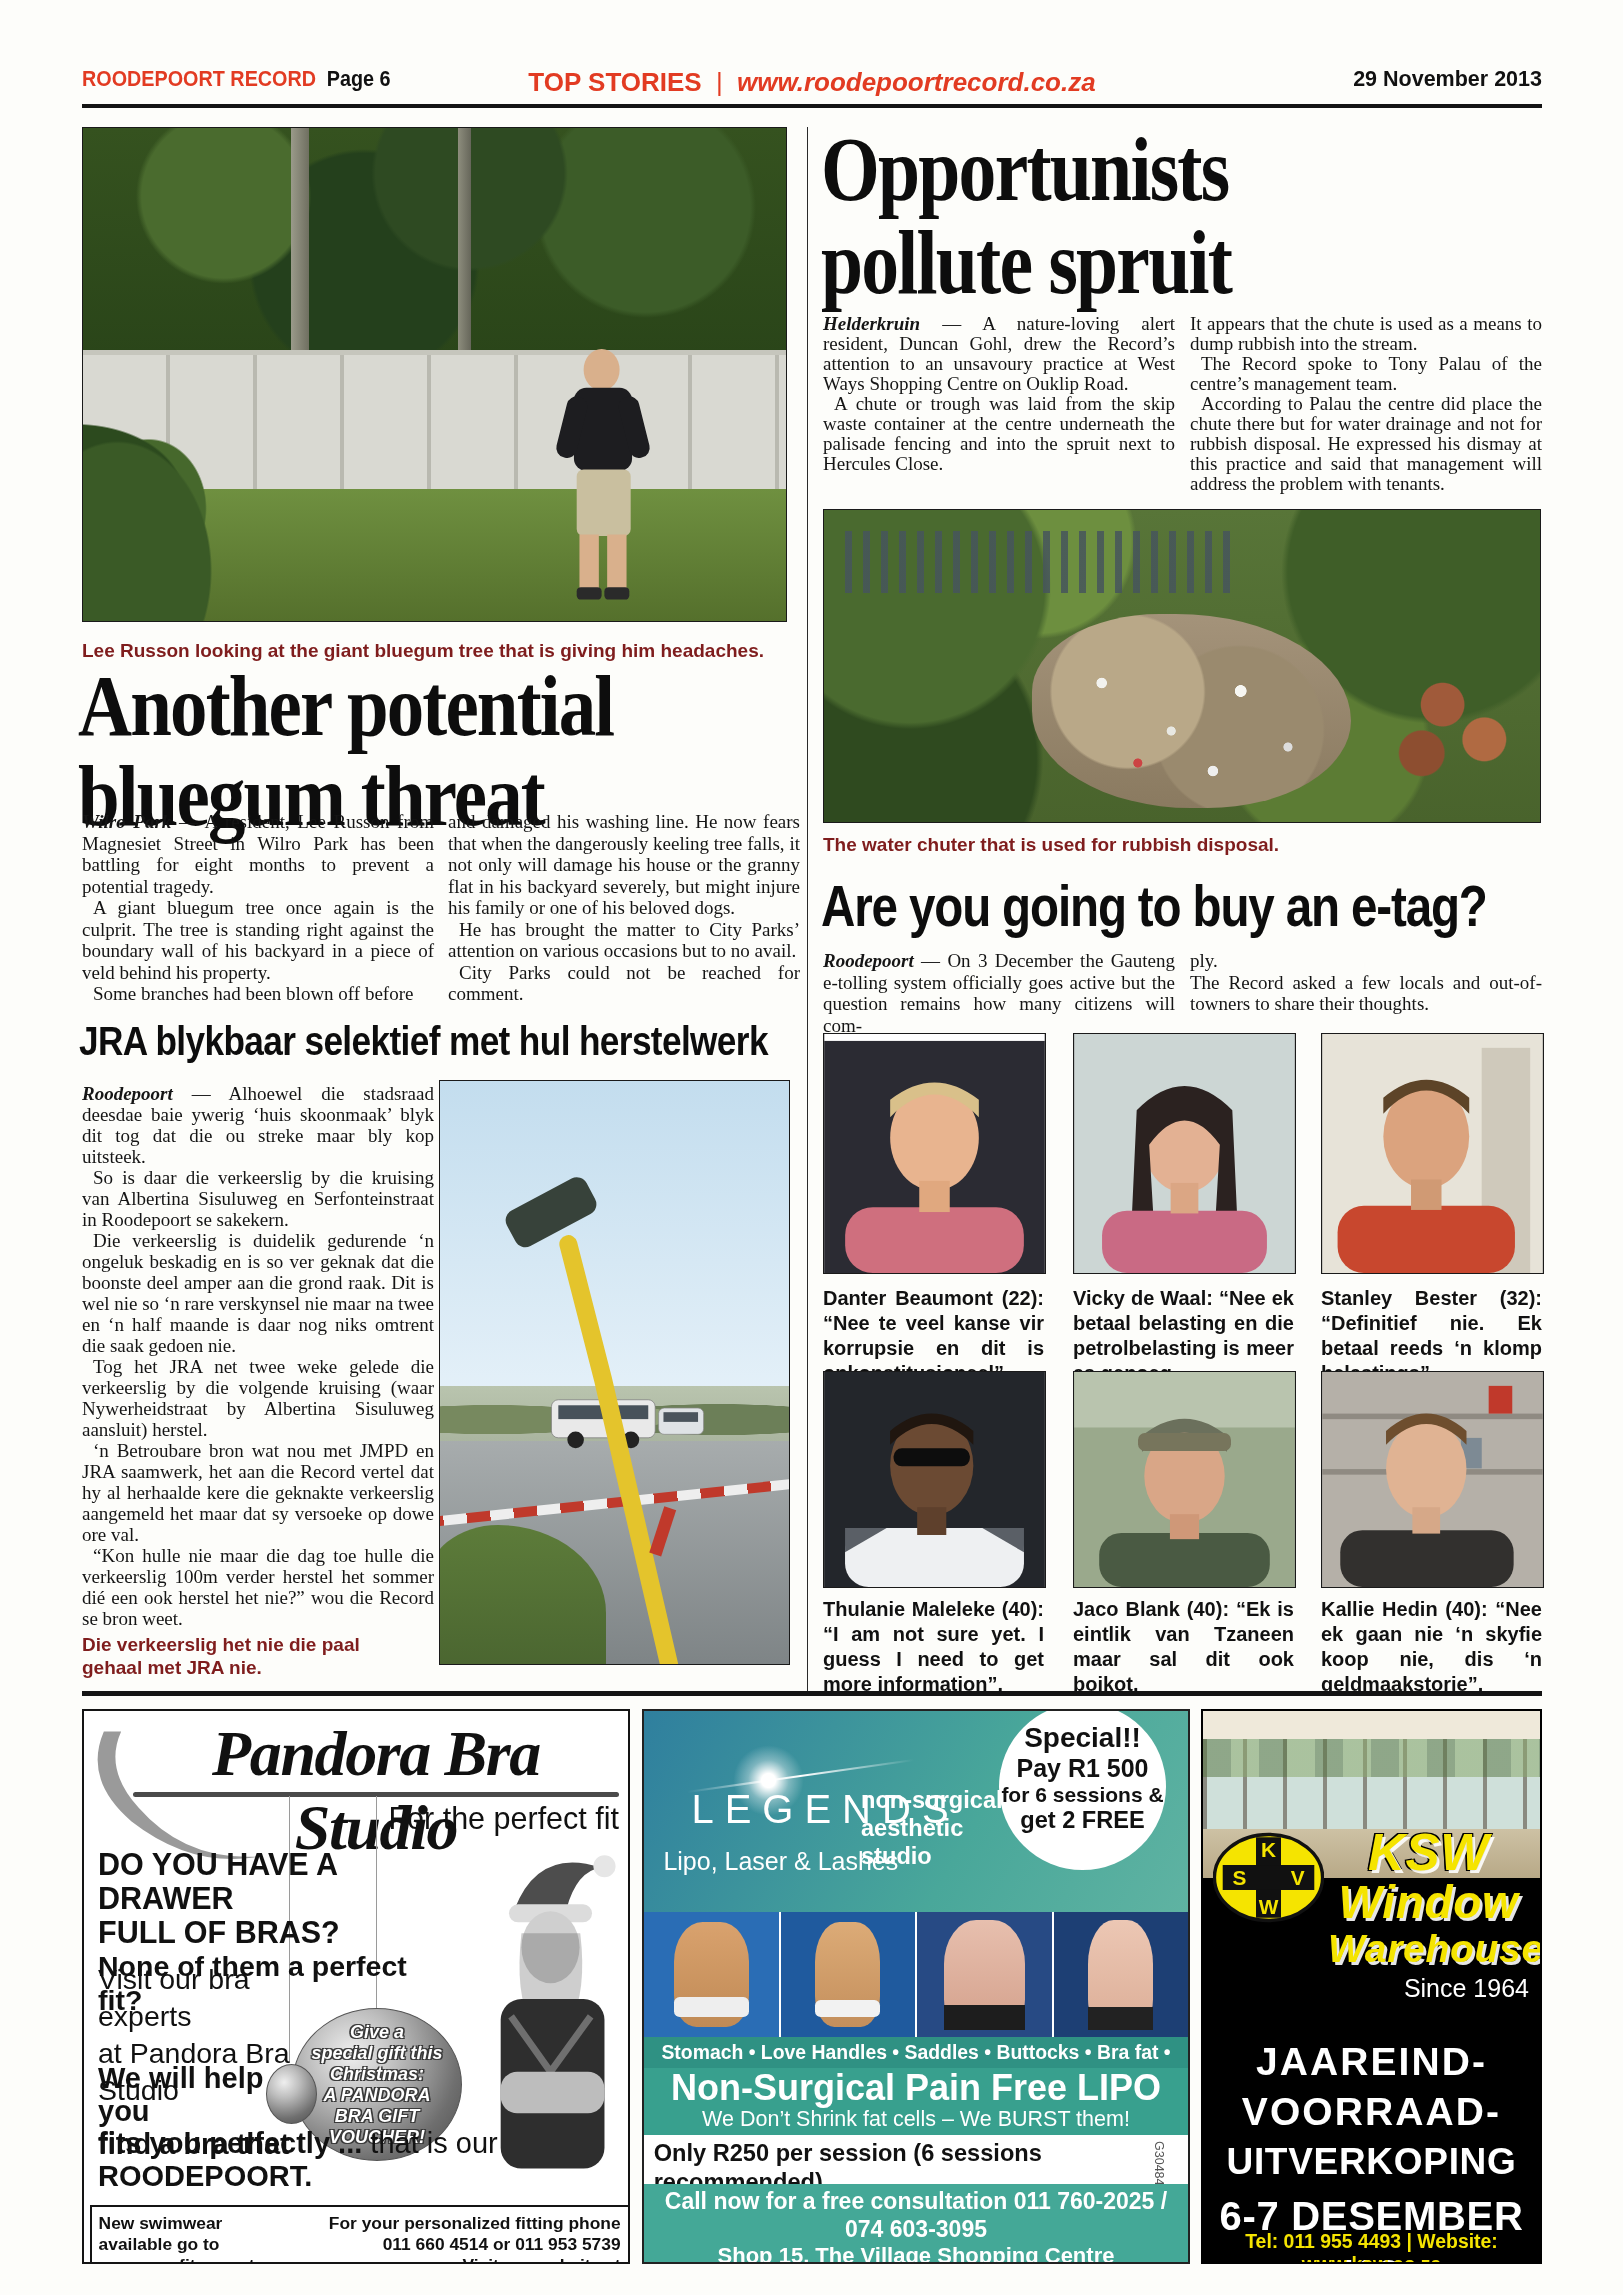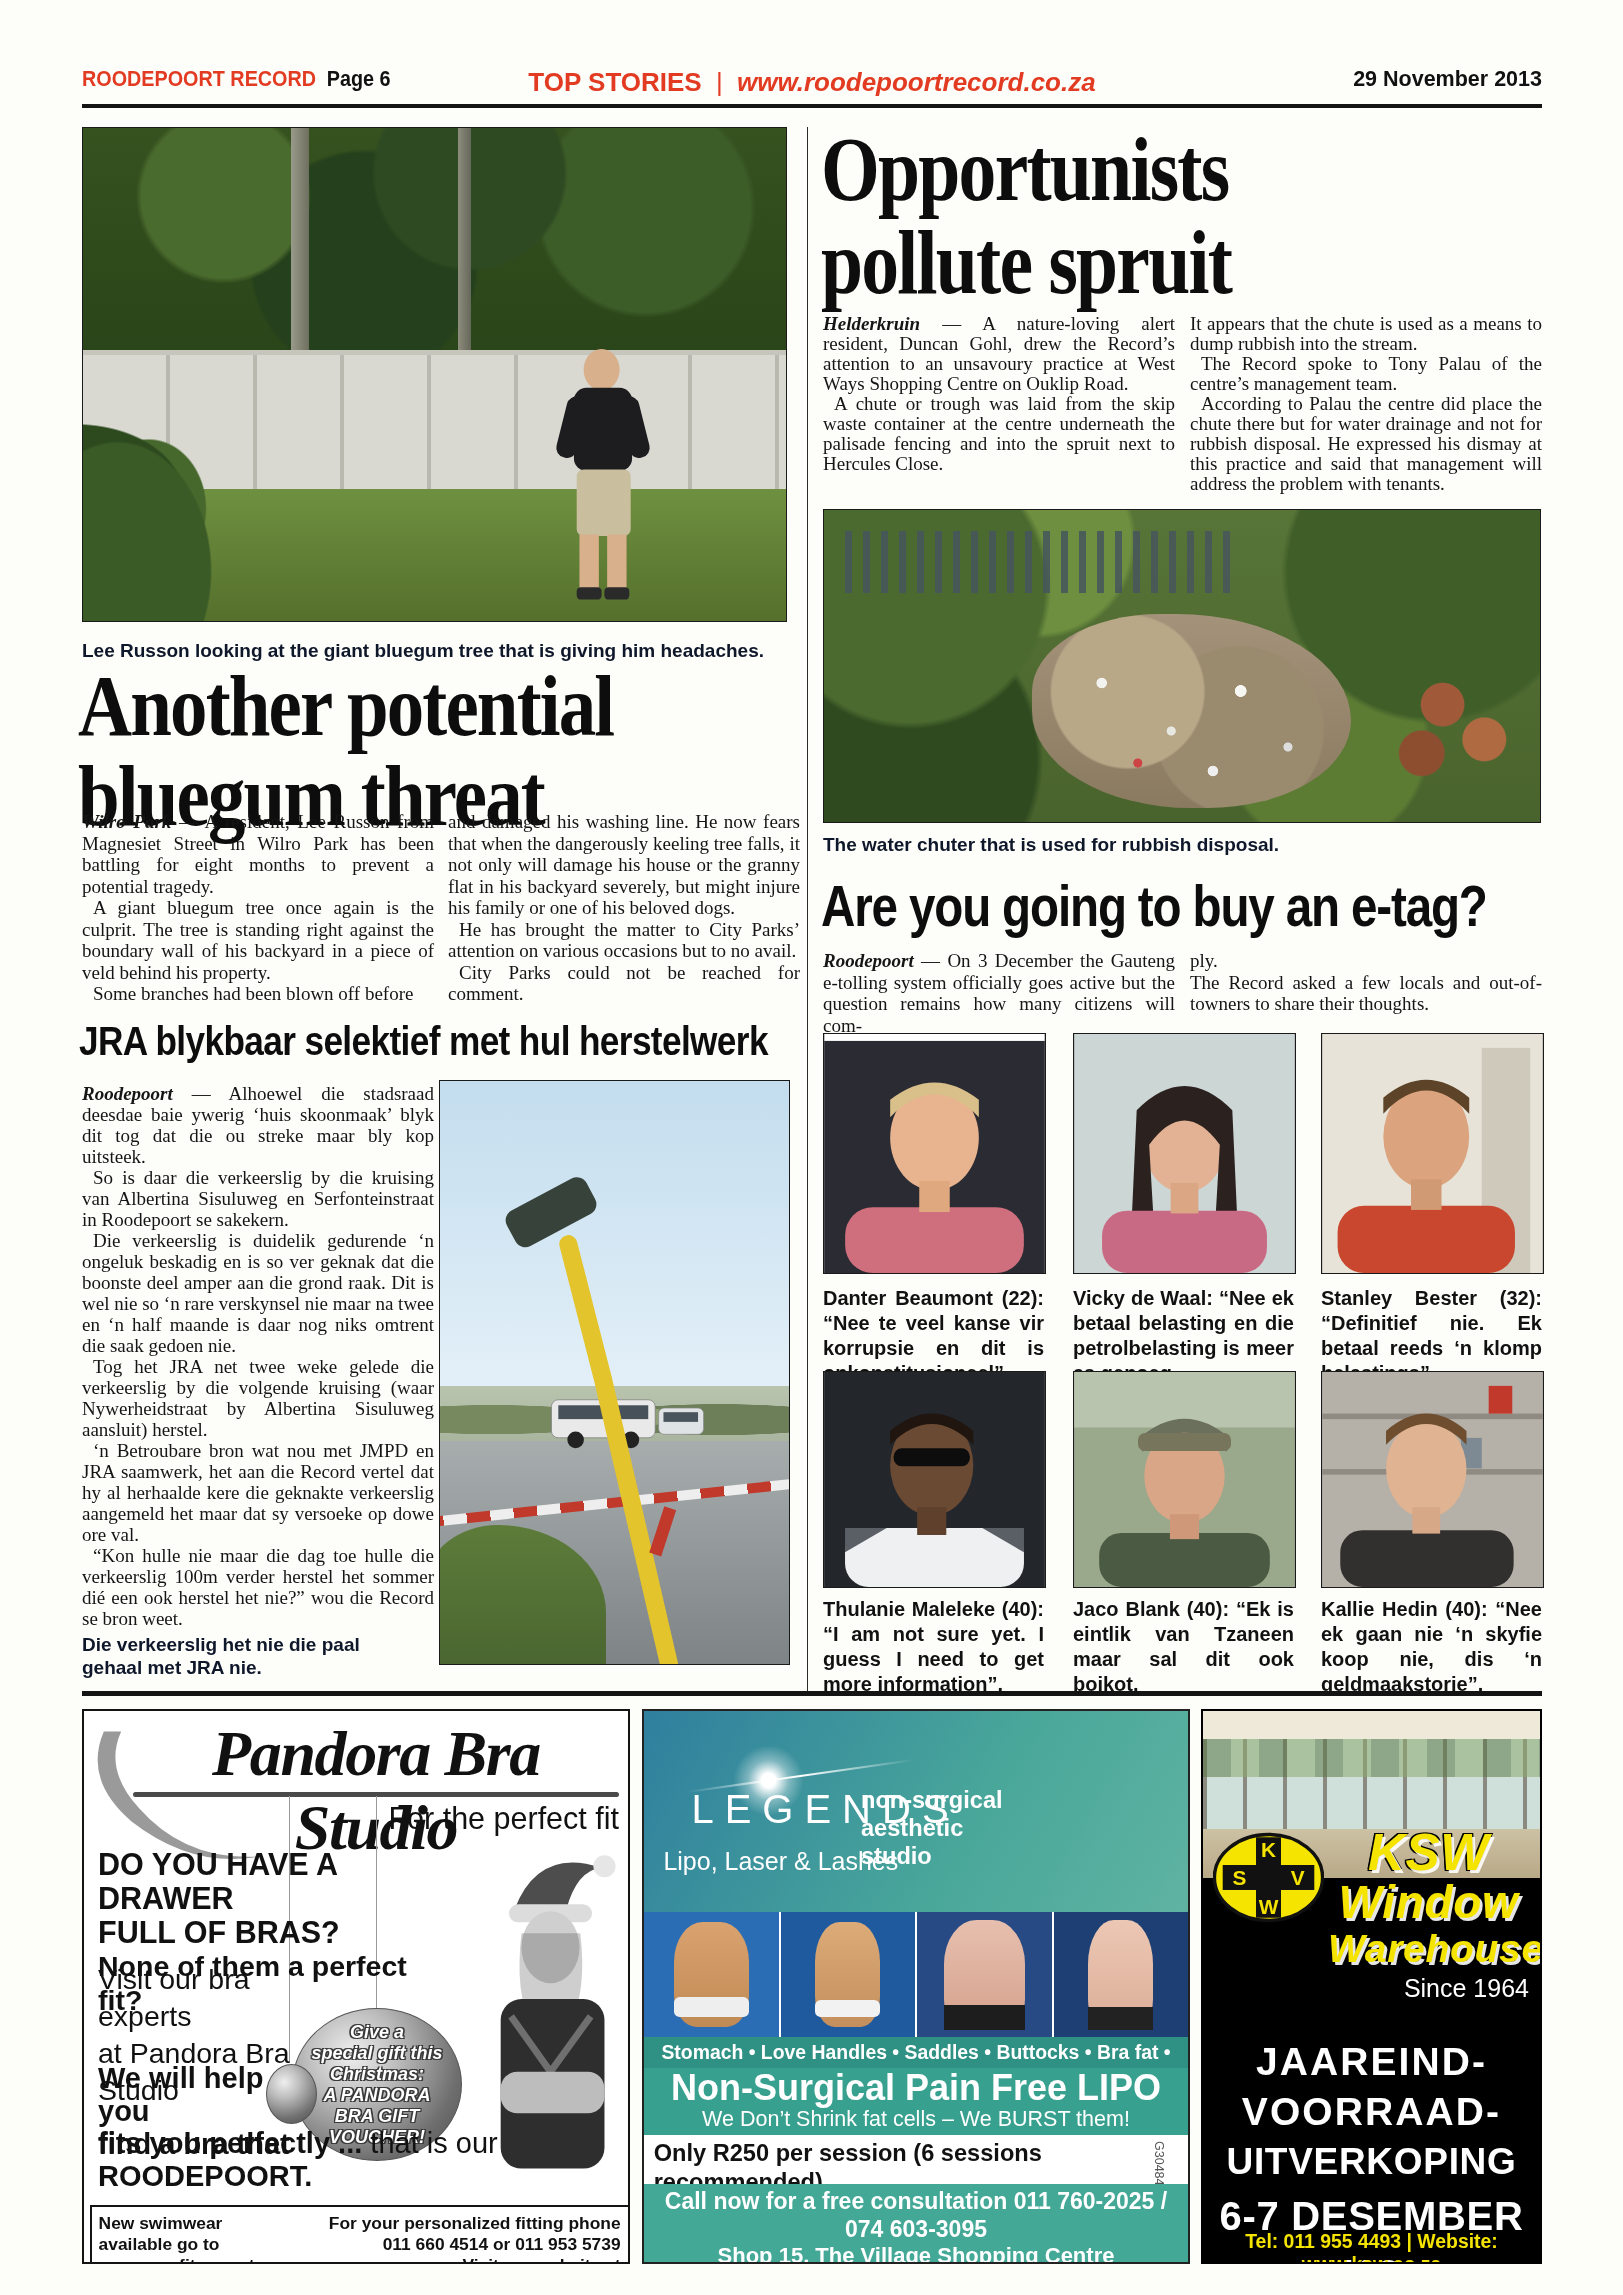--- a/index.html
+++ b/index.html
@@ -13,21 +13,21 @@
   
   .mast{font-family:"Liberation Sans",sans-serif;font-weight:bold;font-size:21.5px;}
   
   .hl-serif{font-family:"Liberation Serif",serif;font-weight:bold;line-height:1.03;letter-spacing:-2.1px;color:#0d0d0d;}
   .hl-sans{font-family:"Liberation Sans",sans-serif;font-weight:bold;color:#0d0d0d;}
   
   .col{font-size:19px;line-height:21.5px;text-align:justify;color:#151515;}
   .col p{margin:0;text-indent:11px;font-family:Liberation Serif, serif;}
   .col p.first{text-indent:0;}
   .dl{font-weight:bold;font-style:italic;}
-  .cap{font-family:"Liberation Sans",sans-serif;font-weight:bold;font-size:19px;line-height:23px;color:#0f172a;}
+  .cap{font-family:"Liberation Sans",sans-serif;font-weight:bold;font-size:19px;line-height:23px;color:#7f1d1d;}
   .voxcap{font-family:"Liberation Sans",sans-serif;font-weight:bold;font-size:20px;line-height:25px;text-align:justify;color:#111;}
   .ph{overflow:hidden;border:1.4px solid #1a1a1a;background:#888;}
   
   .ad{border:2.1px solid #141414;background:#fff;overflow:hidden;}
   .pan-title{font-family:"Liberation Serif",serif;font-style:italic;font-weight:bold;font-size:64px;letter-spacing:-1.4px;}
   .pan-q{font-family:"Liberation Sans",sans-serif;font-weight:bold;font-size:30.5px;line-height:34px;}
   .pan-t{font-family:"Liberation Sans",sans-serif;font-size:28.5px;line-height:37px;}
   .ball{border-radius:50%;background:radial-gradient(circle at 35% 30%, #efefef 0%, #bdbdbd 30%, #6f6f6f 70%, #4c4c4c 100%);border:1.4px solid #555;}
   .ball-txt{font-family:"Liberation Sans",sans-serif;font-weight:bold;font-style:italic;color:#fff;text-align:center;
     text-shadow:1.4px 1.4px 0 #3a3a3a,-1.4px 1.4px 0 #3a3a3a,1.4px -1.4px 0 #3a3a3a,-1.4px -1.4px 0 #3a3a3a;}
@@ -344,20 +344,28 @@
     <div class="abs" style="left:0;top:0;width:100%;height:201px;background:linear-gradient(120deg,#2f7f9e,#49a79a 60%,#5fb3a2);">
       <div class="abs" style="left:83px;top:28px;width:83px;height:83px;background:radial-gradient(circle,#fff 0 12%,rgba(255,255,255,.35) 35%,transparent 60%);"></div>
       <div class="abs" style="left:42px;top:64px;width:229px;height:2.1px;background:linear-gradient(90deg,transparent,#fff,transparent);transform:rotate(-8deg);"></div>
       <div class="abs sans" style="left:19.4px;top:76px;font-size:40px;letter-spacing:11px;color:#fff;margin-left:28px;">LEGENDS</div>
       <div class="abs sans" style="left:19.4px;top:136px;font-size:25px;color:#fff;">Lipo, Laser &amp; Lashes</div>
       <div class="abs sans" style="left:217px;top:75px;font-size:23.6px;line-height:28px;font-weight:bold;color:#fff;">
         <div>non-surgical</div>
         <div>aesthetic</div>
         <div>studio</div>
       </div>
+      <div class="abs" style="left:355px;top:-8.3px;width:167px;height:167px;border-radius:50%;background:#fff;">
+        <div class="sans" style="text-align:center;padding-top:19.4px;color:#111;font-weight:bold;">
+          <div style="font-size:28px;">Special!!</div>
+          <div style="font-size:25px;">Pay R1 500</div>
+          <div style="font-size:21px;">for 6 sessions &amp;</div>
+          <div style="font-size:23.6px;">get 2 FREE</div>
+        </div>
+      </div>
     </div>
 
     <div class="abs" style="left:0;top:201px;width:100%;height:125px;display:flex;">
       <div style="flex:1;background:#2a6db5;position:relative;">
           <div class="abs" style="left:22%;top:8%;width:56%;height:84%;border-radius:38% 38% 30% 30%;background:linear-gradient(#d9a26e,#c08a55);"></div>
           <div class="abs" style="left:22%;top:68%;width:56%;height:16%;background:#eee;border-radius:5.6px;"></div>
         </div>
       <div style="flex:1;background:#1f5a9e;position:relative;border-left:2.1px solid #fff;">
           <div class="abs" style="left:26%;top:8%;width:48%;height:84%;border-radius:38% 38% 30% 30%;background:linear-gradient(#dcab77,#c48f5c);"></div>
           <div class="abs" style="left:26%;top:70%;width:48%;height:14%;background:#f2f2f2;border-radius:5.6px;"></div>

